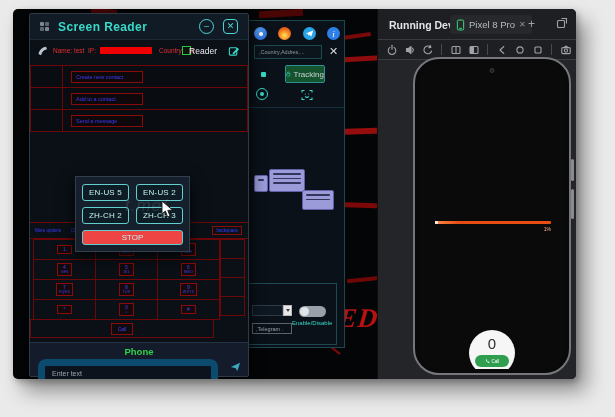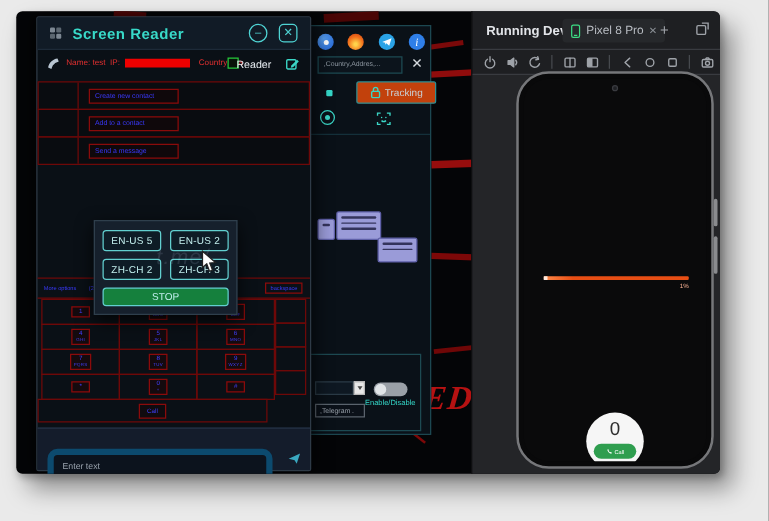--- a/index.html
+++ b/index.html
@@ -27,22 +27,22 @@
   .mp-blue{left:24px;background:radial-gradient(circle at 35% 30%,#5aa2f2,#1f5fd0)}
   .mp-blue i{width:4px;height:4px;border-radius:50%;background:#fff;display:block}
   .mp-fire{left:48px;background:radial-gradient(circle at 50% 65%,#ffd24a 10%,#f2711c 55%,#c93a10)}
   .mp-tg{left:73px;background:#2aa3e6}
   .mp-info{left:97px;background:#2f7fe8;color:#fff;font-size:9px;font-family:"Liberation Serif",serif;font-style:italic}
   .mp-search{position:absolute;left:24px;top:24px;width:68px;height:14px;background:#0c141c;border:1px solid #1d4a52;
     color:#aab3bc;font-size:5.5px;padding:0 4px;outline:none}
   .mp-search::placeholder{color:#8f99a3}
   .mp-x{position:absolute;left:99px;top:23px;color:#d5dade;font-size:11px;line-height:14px;cursor:default}
   .mp-dot{position:absolute;left:31px;top:51px;width:5px;height:5px;background:#35d8c9;border-radius:1px}
-  .mp-tab{position:absolute;left:55px;top:44px;width:64px;height:18px;border:1px solid #2f8f92;border-radius:2px;
-    background:#c2410c;display:flex;align-items:center;justify-content:center;gap:3px}
+  .mp-tab{position:absolute;left:55px;top:44px;width:40px;height:18px;border:1px solid #2f8f92;border-radius:2px;
+    background:#14532d;display:flex;align-items:center;justify-content:center;gap:3px}
   .mp-tab span{color:#c9d1d7;font-size:8px}
   .mp-rec{position:absolute;left:26px;top:67px;width:12px;height:12px;border:1.4px solid #3bd6c6;border-radius:50%;display:flex;align-items:center;justify-content:center}
   .mp-rec i{width:4px;height:4px;background:#3bd6c6;border-radius:50%;display:block}
   .mp-scan{position:absolute;left:71px;top:68px}
   .mp-div{position:absolute;left:0;right:0;top:86px;height:1px;background:#14303a}
   .pbox{position:absolute;background:#9a9bd8;border:1px solid #5f60a8;border-radius:2px}
   .pb1{left:24px;top:154px;width:14px;height:17px}
   .pb2{left:39px;top:148px;width:36px;height:23px}
   .pb3{left:72px;top:169px;width:32px;height:20px}
   .pline{height:1.5px;background:#34345c;margin:3px 3px 0;border-radius:1px}
@@ -85,31 +85,31 @@
   .dial-cell{border:1px solid #6e0808;margin:-1px 0 0 -1px;display:flex;align-items:center;justify-content:center}
   .key-box{border:1px solid #8a0b0b;background:rgba(40,0,0,.35);min-width:15px;padding:1px 2px;text-align:center}
   .kd{display:block;font-size:5px;color:#4040ff;line-height:5px}
   .kl{display:block;font-size:3.5px;color:#4040ff;line-height:4px;letter-spacing:.3px}
   #side-strip{position:absolute;right:3px;top:226px;width:25px}
   .strip-cell{height:20px;border:1px solid #6e0808;margin-top:-1px}
   .sr-call-row{position:absolute;left:0;right:34px;top:305px;height:19px;border:1px solid #6e0808;display:flex;align-items:center;justify-content:center}
   .sr-call{font-size:5px;color:#4040ff;border:1px solid #8a0b0b;padding:2px 6px;background:rgba(30,0,0,.3)}
   .sr-bottom{position:absolute;left:0;right:0;bottom:0;height:34px;background:#141c2b;border-top:1px solid #243246}
   .sr-phone-lbl{position:absolute;left:0;right:0;top:3px;text-align:center;color:#2ed24a;font-size:9.5px;font-weight:700}
-  .sr-input{position:absolute;left:8px;top:16px;width:180px;height:29px;background:#0c131d;border:5px solid #0c4a6e;
+  .sr-input{position:absolute;left:8px;top:16px;width:180px;height:29px;background:#0c131d;border:7px solid #0c4a6e;
     border-radius:8px;color:#cfd6dd;font-size:7px;padding:0 7px;outline:none}
   .sr-input::placeholder{color:#9aa3ad}
   .send-ic{position:absolute;right:7px;top:18px}
 
   
   .popup{position:absolute;left:45px;top:162px;width:115px;background:#16202c;border:1px solid #2f3f4c;
     box-shadow:0 5px 14px rgba(0,0,0,.8);padding:7px 6px 6px;z-index:4}
   #lang-grid{display:grid;grid-template-columns:1fr 1fr;gap:6px 7px}
   .lang-btn{height:17px;background:#0e1c26;border:1px solid #62cfcf;border-radius:3px;color:#c3efee;font-size:8px;letter-spacing:.2px;cursor:default}
-  .stop-btn{display:block;width:100%;height:15px;margin-top:6px;background:#15803d;border:1px solid #62cfcf;border-radius:3px;color:#c3efee;font-size:8px;cursor:default}
+  .stop-btn{display:block;width:100%;height:15px;margin-top:6px;background:#ef4444;border:1px solid #62cfcf;border-radius:3px;color:#c3efee;font-size:8px;cursor:default}
   .tme{position:absolute;left:95px;top:182px;z-index:5;font-size:17px;font-style:italic;color:rgba(185,195,225,.14);letter-spacing:1px}
   .cursor{position:absolute;left:131px;top:186px;z-index:6}
 
   
   .rd{position:absolute;left:364px;top:0;width:199px;height:370px;background:#1e1f22;border-left:1px solid #0c0d0e;z-index:2}
   .rd-title{position:absolute;left:11px;top:10px;font-size:10.5px;font-weight:700;color:#e2e4e8}
   .rd-tab{position:absolute;left:72px;top:6px;height:19px;display:flex;align-items:center;gap:4px;padding:0 6px;background:#26282b;border-radius:3px}
   .rd-tab .lbl{font-size:9.5px;color:#b8bcc2}
   .rd-tab .x{font-size:8px;color:#8b9096}
   .rd-plus{position:absolute;left:150px;top:8px;color:#9fa3a9;font-size:12px;background:none;border:none;cursor:default}
@@ -349,20 +349,21 @@
     <div id="side-strip">
         <div class="strip-cell"></div>
         <div class="strip-cell"></div>
         <div class="strip-cell"></div>
         <div class="strip-cell"></div>
       </div>
     <div class="sr-call-row">
       <span class="sr-call">Call</span>
     </div>
     <div class="sr-bottom">
+      <div class="sr-phone-lbl">Phone</div>
       <input class="sr-input" placeholder="Enter text" style="">
       <span class="send-ic">
         <svg width="11" height="11" viewBox="0 0 12 12">
             <path d="M1 6.5l10-4.5-3 9-1.8-3.2L1 6.5z" fill="#3aa8c0"></path>
           </svg>
       </span>
     </div>
     <div class="popup">
       <div id="lang-grid">
           <button class="lang-btn">EN-US 5</button>

